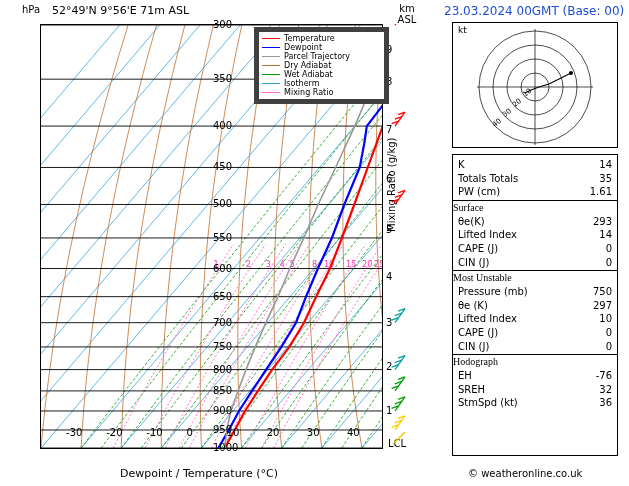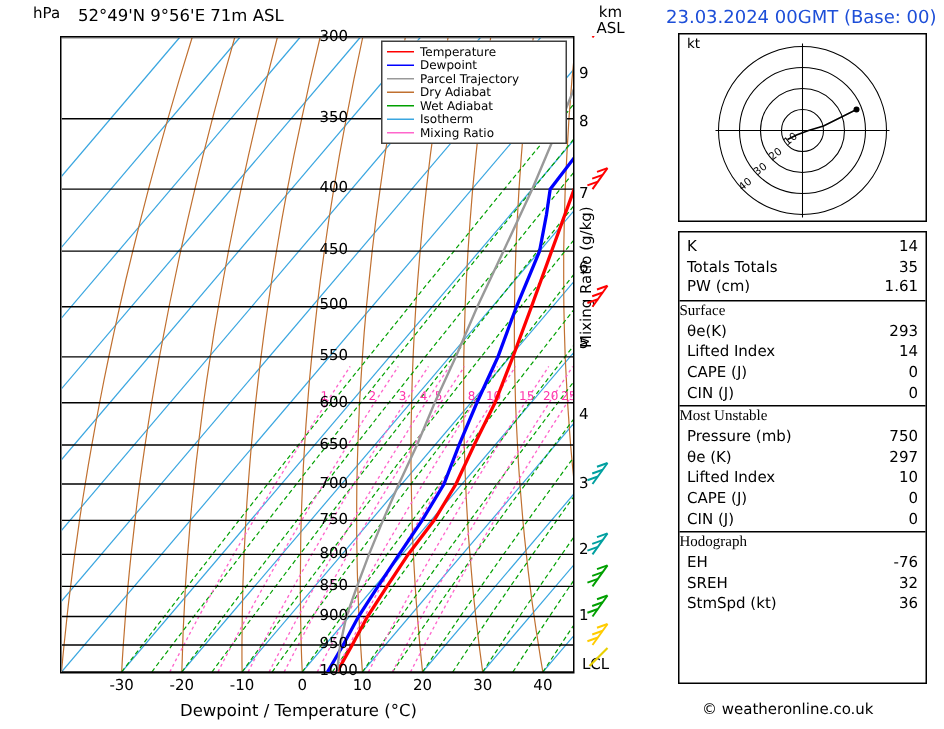--- a/index.html
+++ b/index.html
@@ -5,26 +5,26 @@
   html,body{margin:0;padding:0;}
   body{width:629px;height:486px;background:#ffffff;font-family:"DejaVu Sans",sans-serif;position:relative;overflow:hidden;}
   .abs{position:absolute;}
   #skewt-title{left:52px;top:4px;font-size:11px;color:#000;}
   #hpa-label{left:22px;top:4px;font-size:10px;color:#000;}
   #km-label{left:396px;top:3px;font-size:10px;color:#000;text-align:center;width:22px;}
   #asl-label{left:394px;top:14px;font-size:10px;color:#000;text-align:center;width:26px;}
   #date-title{left:444px;top:4px;font-size:12px;color:#1d4ed8;}
   #plot-frame{left:40px;top:24px;width:343px;height:425px;border:1px solid #000;box-sizing:border-box;background:#fff;overflow:hidden;}
   .ylab{position:absolute;right:386px;font-size:10px;color:#000;text-align:left;width:30px;}
-  .xlab{position:absolute;top:452px;font-size:10px;color:#000;text-align:center;width:30px;}
+  .xlab{position:absolute;top:427px;font-size:10px;color:#000;text-align:left;width:30px;}
   #xaxis-title{left:120px;top:467px;font-size:11px;color:#000;}
   #mixratio-title{left:386px;top:232px;font-size:10px;color:#000;transform:rotate(-90deg);transform-origin:left top;white-space:nowrap;}
   .kmlab{position:absolute;left:386px;font-size:10px;color:#000;}
   #lcl-label{left:388px;top:438px;font-size:10px;color:#000;}
-  #legend{position:absolute;left:254px;top:27px;width:124px;background:#fff;border:1px solid #404040;padding:2px 3px;box-sizing:border-box;}
+  #legend{position:absolute;left:254px;top:27px;width:135px;background:#fff;border:5px solid #404040;padding:2px 3px;box-sizing:border-box;}
   #legend div{font-size:8px;color:#000;line-height:9px;white-space:nowrap;display:flex;align-items:center;}
   #legend i{display:inline-block;width:18px;height:0;border-top:1.5px solid #000;margin-right:4px;}
   #hodo-box{left:452px;top:22px;width:166px;height:126px;border:1px solid #000;box-sizing:border-box;background:#fff;}
   #kt-label{left:458px;top:25px;font-size:9px;color:#000;}
   #table-box{left:452px;top:154px;width:166px;height:302px;border:1px solid #000;box-sizing:border-box;background:#fff;font-size:10px;color:#000;}
   #table-box .row{display:flex;justify-content:space-between;padding:0 5px;line-height:13.6px;}
   #table-box .hdr{text-align:left;line-height:14px;font-size:10px;font-family:Liberation Serif, serif;}
   #table-box .sep{border-top:1px solid #000;margin:1px 0 0 0;}
   #footer{left:468px;top:468px;font-size:10px;color:#000;}
   svg{display:block;}

